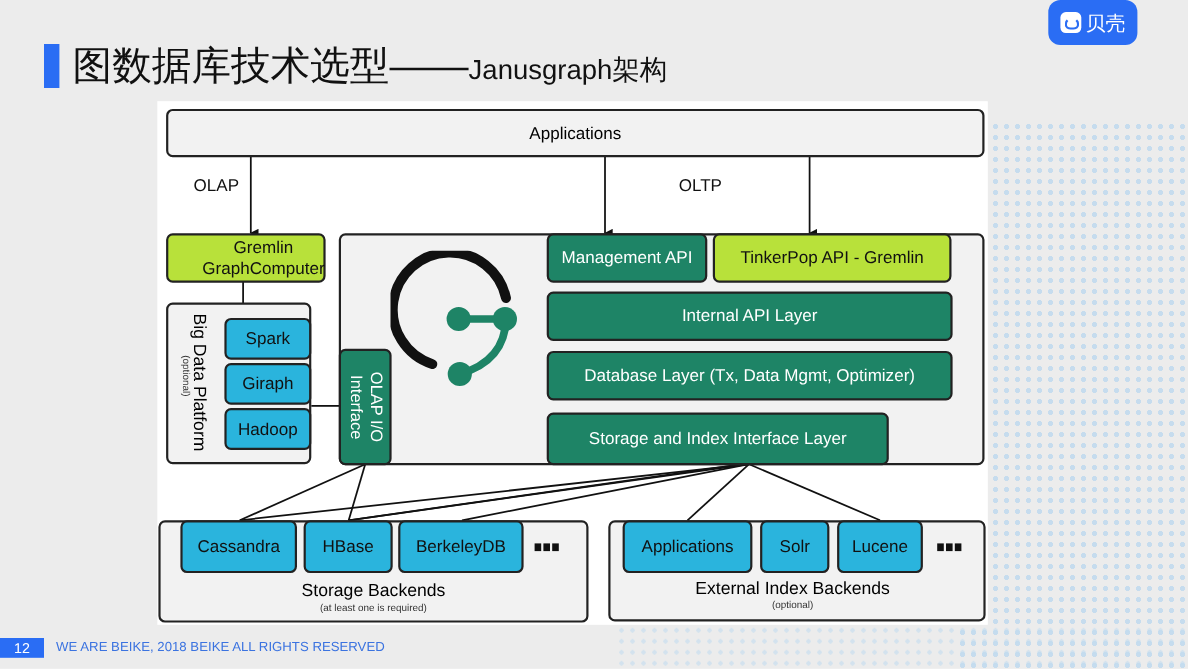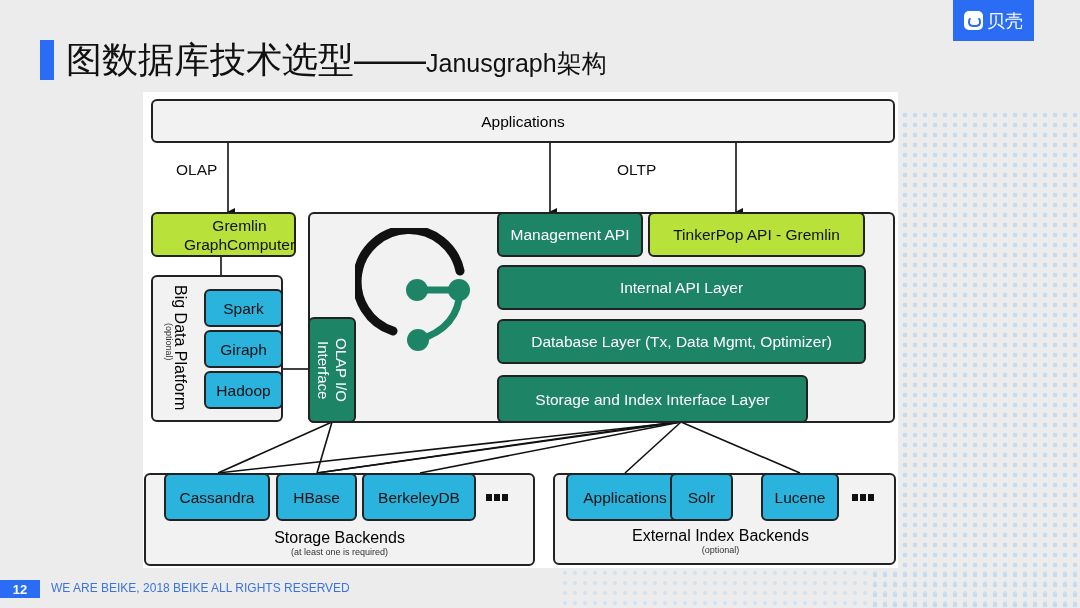--- a/index.html
+++ b/index.html
@@ -7,34 +7,34 @@
   .abs{position:absolute;box-sizing:border-box;}
   .dots{position:absolute;right:0;top:110px;width:210px;height:498px;
     background-image:radial-gradient(circle,#b9d7ee 2.2px,transparent 2.6px);
     background-size:10px 10px;opacity:.75;}
   .dots2{position:absolute;left:560px;bottom:0;width:520px;height:40px;
     background-image:radial-gradient(circle,#c3dcef 1.8px,transparent 2.2px);
     background-size:10px 10px;opacity:.6;}
   .title-bar{left:40px;top:40px;width:14px;height:40px;background:#2a6df4;}
   .title{left:66px;top:38px;font-size:36px;color:#111;white-space:nowrap;line-height:44px;}
   .title .sub{font-size:25px;}
-  .logo{left:953px;top:0;width:81px;height:41px;background:#2a6df4;display:flex;align-items:center;justify-content:center;gap:4px;color:#fff;font-size:18px;}
+  .logo{left:953px;top:0;width:81px;height:41px;background:#2a6df4;display:flex;align-items:center;justify-content:center;gap:4px;color:#fff;font-size:18px;border-radius:11px;}
   .logo-icon{width:19px;height:19px;background:#fff;border-radius:5px;position:relative;}
   .logo-icon::after{content:"";position:absolute;left:4px;top:5px;width:9px;height:7px;border:2px solid #2a6df4;border-radius:50% 50% 40% 40%;border-top-color:transparent;}
   .panel{left:143px;top:92px;width:755px;height:476px;background:#fff;}
   .box{position:absolute;box-sizing:border-box;border:2px solid #222;border-radius:6px;display:flex;align-items:center;justify-content:center;text-align:center;font-size:15.5px;line-height:19px;}
   .gray{background:#f2f2f2;}
   .lime{background:#b8e13a;color:#111;}
   .teal{background:#1e8466;color:#fff;}
   .blue{background:#2ab4dd;color:#111;}
   .lbl{position:absolute;font-size:15.5px;color:#111;white-space:nowrap;}
   .vert{writing-mode:vertical-rl;}
   .more{position:absolute;display:flex;gap:2px;}
   .more span{width:6px;height:7px;background:#111;display:block;}
-  .footer-num{left:0;top:580px;width:40px;height:18px;background:#2a6df4;color:#fff;font-weight:bold;font-size:13px;display:flex;align-items:center;justify-content:center;}
+  .footer-num{left:0;top:580px;width:40px;height:18px;background:#2a6df4;color:#fff;font-weight:normal;font-size:13px;display:flex;align-items:center;justify-content:center;}
   .footer-text{left:51px;top:581px;font-size:12px;color:#3b73e0;white-space:nowrap;}
   svg.lines{position:absolute;left:0;top:0;}
 </style>
 </head>
 <body>
 
 <div class="dots"></div>
 <div class="dots2"></div>
 
 <div class="abs title-bar"></div>
@@ -149,21 +149,21 @@
 
 <div class="box gray" style="left:553px;top:473px;width:343px;height:92px;align-items:flex-end;">
   <div style="text-align:center;margin-bottom:7px;margin-right:8px;">
     <div style="font-size:16px;">External Index Backends</div>
     <div style="font-size:9px;color:#333;line-height:11px;">(optional)</div>
   </div>
 </div>
 <div class="box blue" style="left:566px;top:473px;width:118px;height:48px;">
     <span>Applications</span>
   </div>
-<div class="box blue" style="left:670px;top:473px;width:63px;height:48px;">
+<div class="box blue" style="left:691px;top:473px;width:63px;height:48px;">
     <span>Solr</span>
   </div>
 <div class="box blue" style="left:761px;top:473px;width:78px;height:48px;">
     <span>Lucene</span>
   </div>
 <div class="more" style="left:852px;top:494px;">
     <span></span>
     <span></span>
     <span></span>
   </div>

